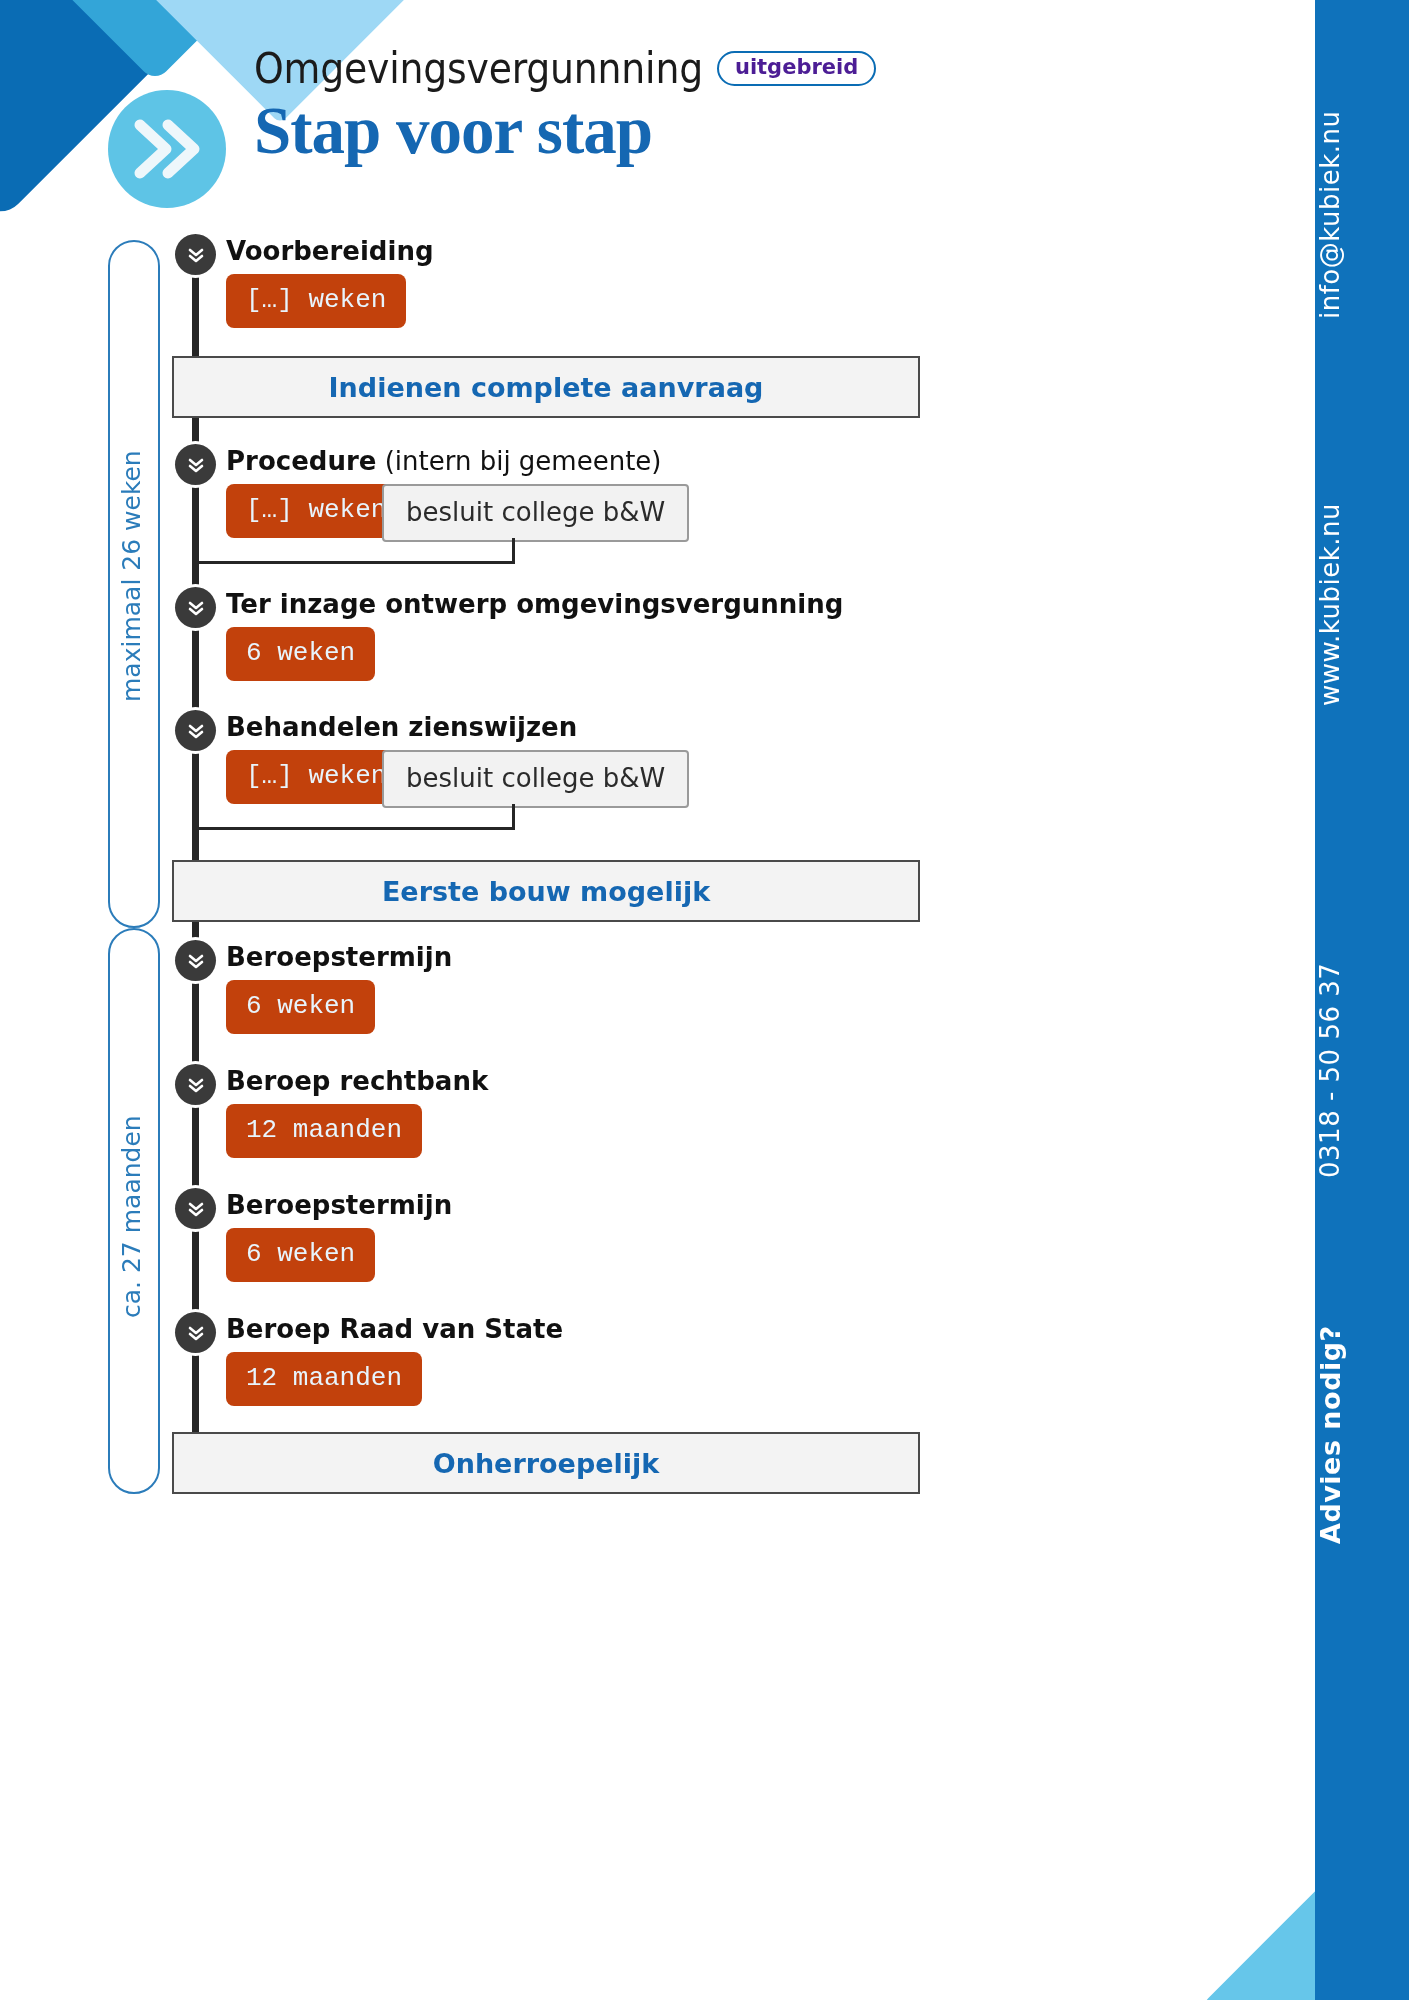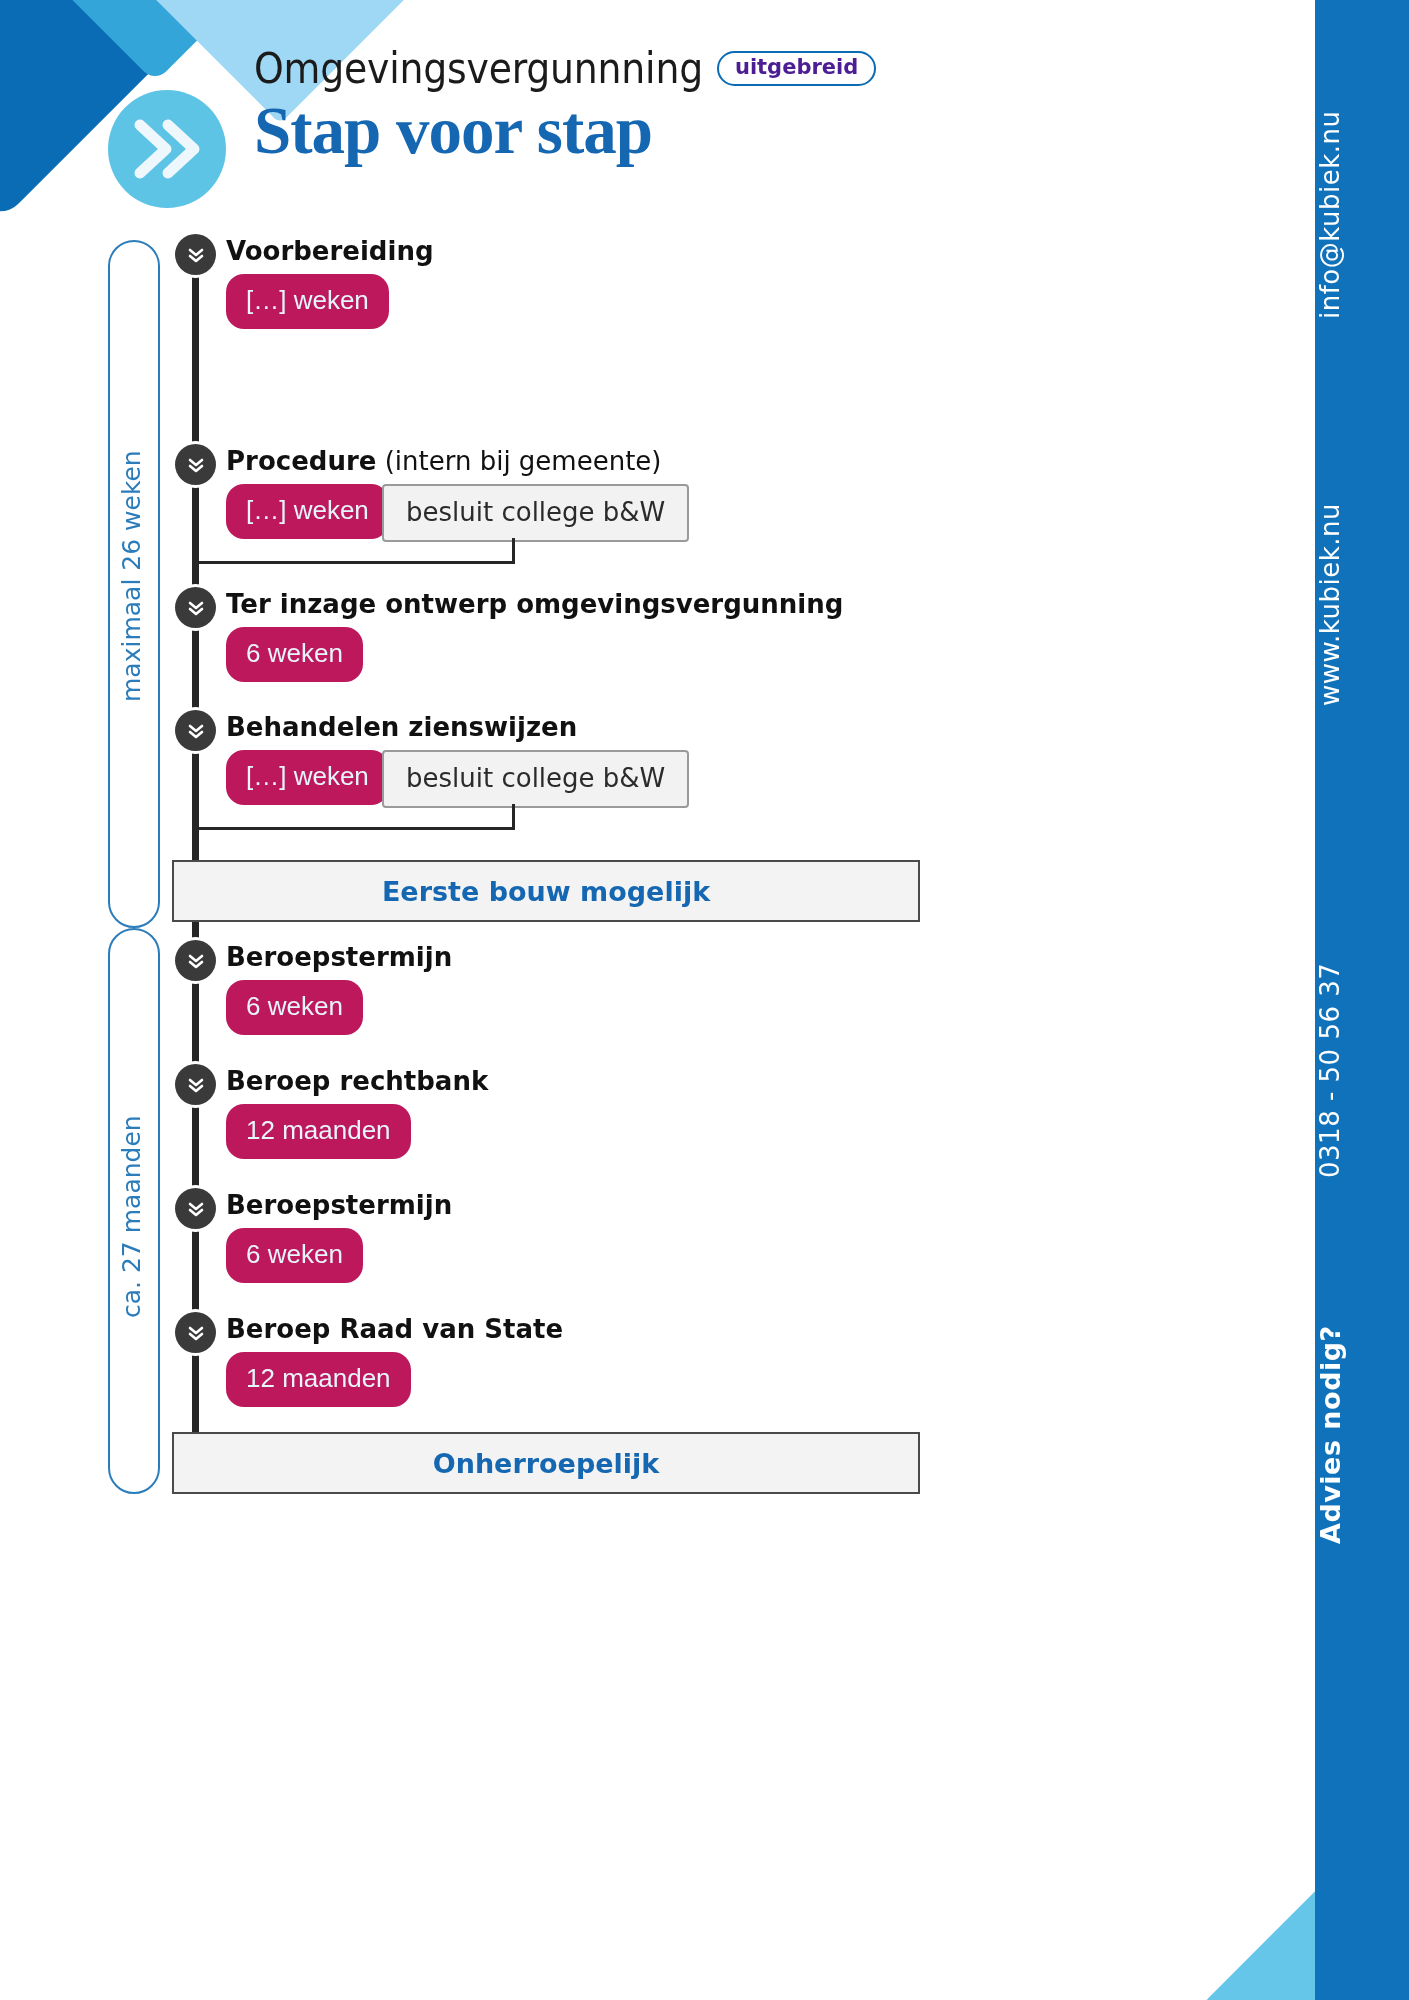--- a/index.html
+++ b/index.html
@@ -94,23 +94,23 @@
   }
   .marker svg{display:block;}
 
   .step-title{
     position:absolute;left:226px;font-size:26px;color:#111111;font-weight:bold;
     white-space:nowrap;font-family:"DejaVu Sans", sans-serif;text-align:right;
   }
   .step-title .norm{font-weight:normal;}
 
   .badge{
-    position:absolute;background:#be185d;color:#e8f4fc;border-radius:18px;
+    position:absolute;background:#c2410c;color:#e8f4fc;border-radius:8px;
     font-size:26px;padding:11px 20px 13px;white-space:nowrap;
-    font-family:Liberation Sans, sans-serif;box-sizing:border-box;
+    font-family:Liberation Mono, monospace;box-sizing:border-box;
   }
   .note{
     position:absolute;background:#f2f2f2;border:2px solid #9a9a9a;border-radius:4px;
     color:#2b2b2b;font-size:26px;padding:11px 22px 13px;white-space:nowrap;
     font-family:"DejaVu Sans", sans-serif;box-sizing:border-box;
   }
 
   
   .banner{
     position:absolute;left:172px;width:748px;height:62px;background:#f3f3f3;
@@ -178,20 +178,21 @@
     <svg width="22" height="22" viewBox="0 0 22 22">
       <path d="M5 6 L11 11 L17 6" fill="none" stroke="#ffffff" stroke-width="2.6" stroke-linecap="round" stroke-linejoin="round"></path>
       <path d="M5 12 L11 17 L17 12" fill="none" stroke="#ffffff" stroke-width="2.6" stroke-linecap="round" stroke-linejoin="round"></path>
     </svg>
   </div>
   <div class="step-title" style="top:236px;">
     <span>Voorbereiding</span>
   </div>
   <div class="badge" style="left:226px;top:274px;">[…] weken</div>
 
+  <div class="banner" style="top:356px;">Indienen complete aanvraag</div>
 
   <div class="marker" style="top:444px;">
     <svg width="22" height="22" viewBox="0 0 22 22">
       <path d="M5 6 L11 11 L17 6" fill="none" stroke="#ffffff" stroke-width="2.6" stroke-linecap="round" stroke-linejoin="round"></path>
       <path d="M5 12 L11 17 L17 12" fill="none" stroke="#ffffff" stroke-width="2.6" stroke-linecap="round" stroke-linejoin="round"></path>
     </svg>
   </div>
   <div class="step-title" style="top:446px;">
     <span>Procedure</span><span class="norm">&nbsp;</span><span class="norm">(intern bij gemeente)</span>
   </div>

